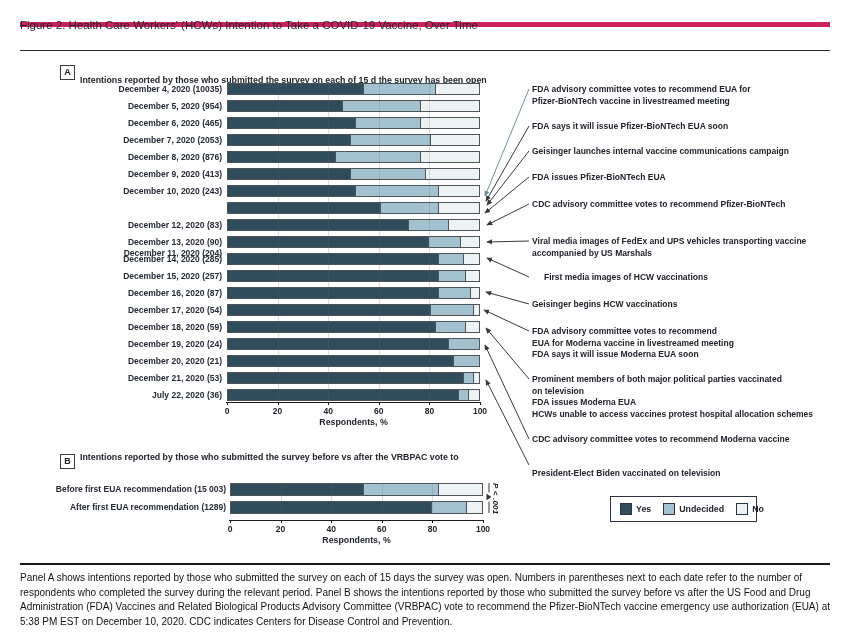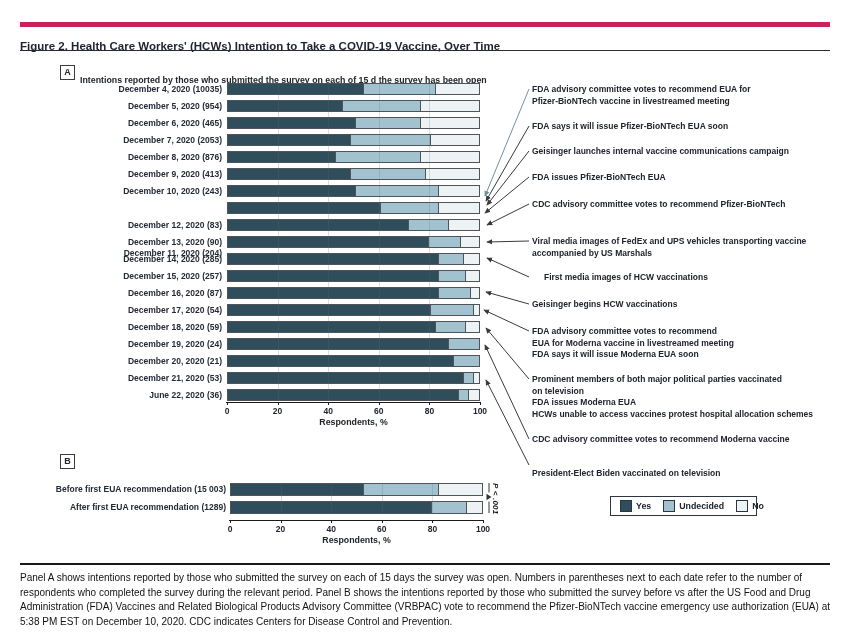--- a/index.html
+++ b/index.html
@@ -1,20 +1,20 @@
 <!DOCTYPE html>
 <html><head>
 <meta charset="utf-8">
 <style>
   html,body{margin:0;padding:0;background:#fff;}
   .fig{position:relative;width:850px;height:638px;background:#fff;
        font-family:"Liberation Sans",sans-serif;color:#20242c;overflow:hidden;}
   .abs{position:absolute;}
   .accent{left:20px;top:22px;width:810px;height:5px;background:#cd215c;}
-  .fig-title{left:20px;top:40px;width:810px;font-size:11.5px;font-weight:bold;color:#1d2330;}
+  .fig-title{left:20px;top:19px;width:810px;font-size:11.5px;font-weight:normal;color:#1d2330;}
   .title-rule{left:20px;top:50px;width:810px;height:1px;background:#2a2a2a;}
   .panel-letter{display:inline-block;width:13px;height:13px;border:1px solid #3c3c3c;
        font-size:9px;font-weight:bold;text-align:center;line-height:13px;color:#20242c;background:#fff;}
   .panel-head{font-size:8.8px;font-weight:bold;color:#20242c;line-height:11.5px;}
   .row-label{font-size:8.5px;font-weight:bold;text-align:right;line-height:12px;color:#242a35;white-space:nowrap;}
   .bar{box-sizing:border-box;border:1px solid #4f5458;background:#edf2f5;z-index:1;}
   .seg{position:absolute;top:0;bottom:0;border-right:1px solid #4f5458;box-sizing:border-box;}
   .grid{width:1px;background:rgba(90,110,120,0.22);z-index:2;}
   .tick{width:1px;height:3px;background:#1a1a1a;}
   .tick-label{font-size:8.5px;font-weight:bold;text-align:center;color:#20242c;}
@@ -130,21 +130,21 @@
       <div class="abs row-label" style="left: 40px; top: 355px; width: 182px; height: 12px;">December 20, 2020 (21)</div>
       <div class="abs bar" style="left: 227px; top: 355px; width: 253px; height: 12px; position: absolute; background: rgb(237, 242, 245);">
         <div class="seg" style="left: 0%; width: 90%; background: rgb(47, 77, 90);"></div>
         <div class="seg" style="left: 90%; width: 10%; background: rgb(163, 194, 207); border-right: none;"></div>
       </div>
       <div class="abs row-label" style="left: 40px; top: 372px; width: 182px; height: 12px;">December 21, 2020 (53)</div>
       <div class="abs bar" style="left: 227px; top: 372px; width: 253px; height: 12px; position: absolute; background: rgb(237, 242, 245);">
         <div class="seg" style="left: 0%; width: 94%; background: rgb(47, 77, 90);"></div>
         <div class="seg" style="left: 94%; width: 4%; background: rgb(163, 194, 207);"></div>
       </div>
-      <div class="abs row-label" style="left: 40px; top: 389px; width: 182px; height: 12px;">June 22, 2020 (36)</div>
+      <div class="abs row-label" style="left: 40px; top: 389px; width: 182px; height: 12px;">July 22, 2020 (36)</div>
       <div class="abs bar" style="left: 227px; top: 389px; width: 253px; height: 12px; position: absolute; background: rgb(237, 242, 245);">
         <div class="seg" style="left: 0%; width: 92%; background: rgb(47, 77, 90);"></div>
         <div class="seg" style="left: 92%; width: 4%; background: rgb(163, 194, 207);"></div>
       </div>
       <div class="abs grid" style="left: 277.6px; top: 83px; height: 318px;"></div>
       <div class="abs grid" style="left: 328.2px; top: 83px; height: 318px;"></div>
       <div class="abs grid" style="left: 378.8px; top: 83px; height: 318px;"></div>
       <div class="abs grid" style="left: 429.4px; top: 83px; height: 318px;"></div>
     </div>
   <div class="abs axis-line" style="left:226px;top:402px;width:254px;"></div>
@@ -207,20 +207,21 @@
       </div>
       <div class="abs ann" style="left: 532px; top: 468px;">
         <div>President-Elect Biden vaccinated on television</div>
       </div>
     </div>
 
   <div class="abs" style="left:60px;top:450px;">
     <span class="panel-letter">B</span>
   </div>
   <div class="abs panel-head" id="panelBHead" style="left:80px;top:452px;">
+      <div>Intentions reported by those who submitted the survey before vs after the VRBPAC vote to</div>
     </div>
 
   <div class="abs" id="panelB">
       <div class="abs row-label" style="left: 40px; top: 483px; width: 186px; height: 13px;">Before first EUA recommendation (15 003)</div>
       <div class="abs bar" style="left: 230px; top: 483px; width: 253px; height: 13px; position: absolute; background: rgb(237, 242, 245);">
         <div class="seg" style="left: 0%; width: 53%; background: rgb(47, 77, 90);"></div>
         <div class="seg" style="left: 53%; width: 30%; background: rgb(163, 194, 207);"></div>
       </div>
       <div class="abs row-label" style="left: 40px; top: 501px; width: 186px; height: 13px;">After first EUA recommendation (1289)</div>
       <div class="abs bar" style="left: 230px; top: 501px; width: 253px; height: 13px; position: absolute; background: rgb(237, 242, 245);">
@@ -244,21 +245,21 @@
       <div class="abs tick-label" style="left: 369.8px; top: 524px; width: 24px;">60</div>
       <div class="abs tick" style="left: 432.4px; top: 520px;"></div>
       <div class="abs tick-label" style="left: 420.4px; top: 524px; width: 24px;">80</div>
       <div class="abs tick" style="left: 483px; top: 520px;"></div>
       <div class="abs tick-label" style="left: 471px; top: 524px; width: 24px;">100</div>
     </div>
   <div class="abs axis-title" style="left:230px;top:535px;width:253px;">Respondents, %</div>
 
   <div class="abs pval" style="left:491px;top:481px;">P &lt; .001</div>
 
-  <div class="abs legend" style="left:610px;top:496px;width:147px;height:20px;" id="legendBox">
+  <div class="abs legend" style="left:610px;top:496px;width:147px;height:26px;" id="legendBox">
       <div class="legend-item">
         <span class="swatch" style="background: rgb(47, 77, 90);"></span>
         <span class="legend-label">Yes</span>
       </div>
       <div class="legend-item">
         <span class="swatch" style="background: rgb(163, 194, 207);"></span>
         <span class="legend-label">Undecided</span>
       </div>
       <div class="legend-item">
         <span class="swatch" style="background: rgb(237, 242, 245);"></span>

